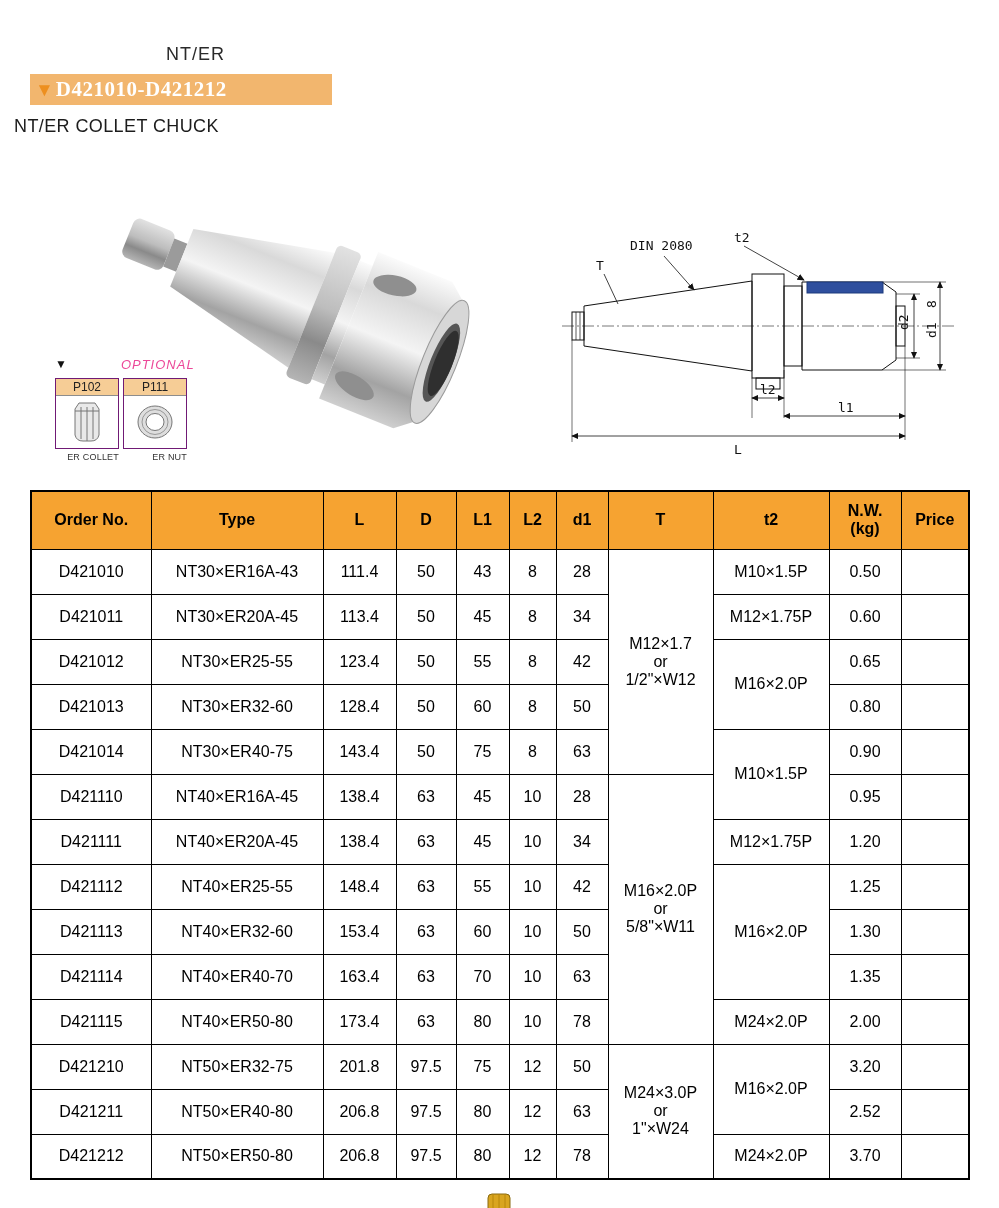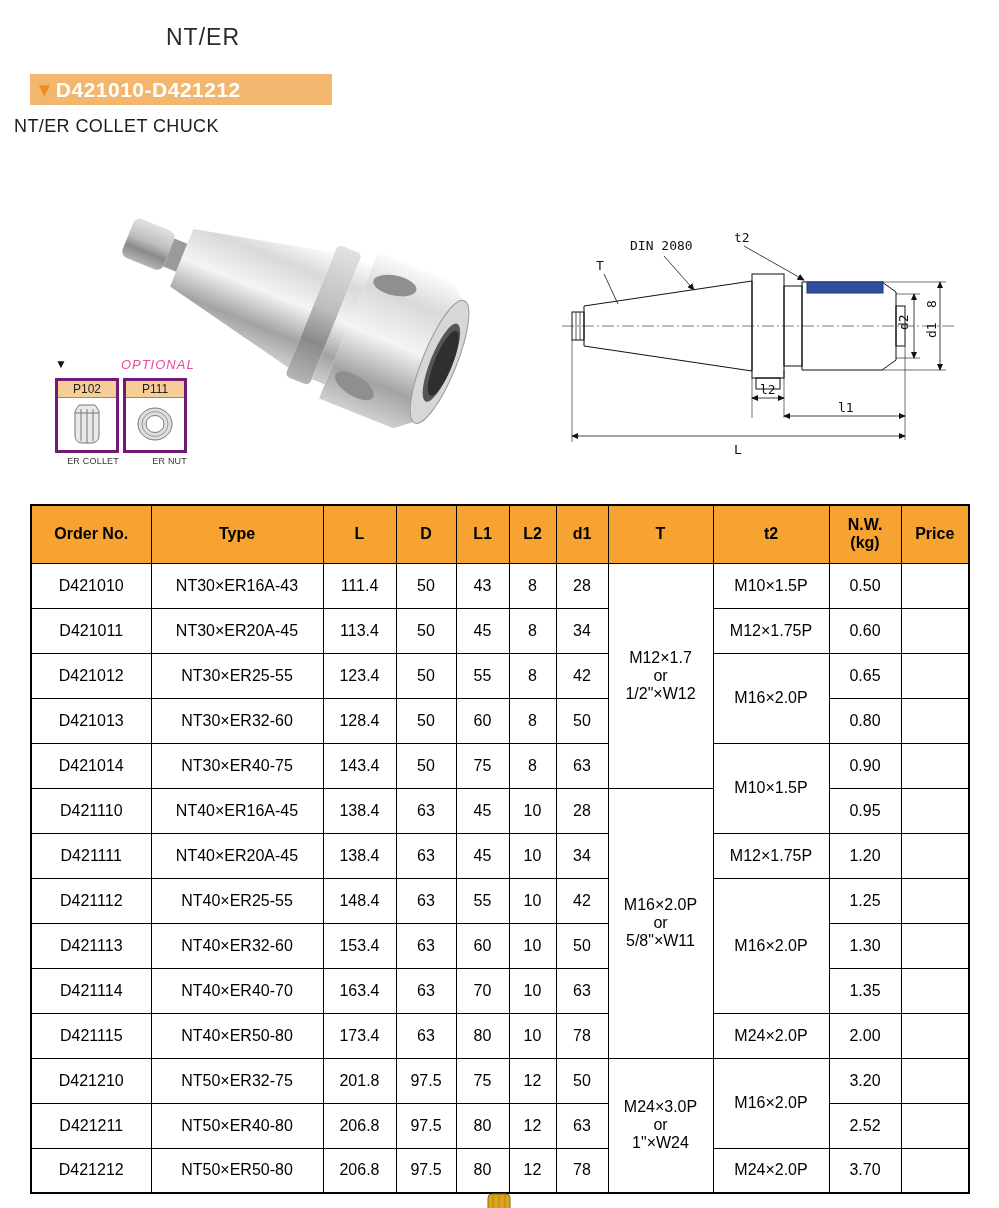--- a/index.html
+++ b/index.html
@@ -4,51 +4,51 @@
 <style>
   * { margin:0; padding:0; box-sizing:border-box; }
   html,body { width:999px; height:1208px; }
   body {
     position:relative; background:#ffffff; overflow:hidden;
     font-family:"Liberation Sans", sans-serif; color:#000;
   }
   .abs { position:absolute; }
 
   
-  .series-title { left:166px; top:24px; font-size:23px; color:#2a2a2a; letter-spacing:1px; }
+  .series-title { left:166px; top:44px; font-size:18px; color:#2a2a2a; letter-spacing:1px; }
   .banner {
     left:30px; top:74px; width:302px; height:31px;
     background:#f2b66e; display:flex; align-items:center; padding-left:5px;
   }
   .banner-arrow { color:#ed8f1f; font-size:19px; line-height:1; margin-right:2px; }
-  .banner-text { color:#ffffff; font-weight:bold; font-size:21px; letter-spacing:0.5px; }
+  .banner-text { color:#ffffff; font-weight:bold; font-size:21px; letter-spacing:0.5px;font-family:Liberation Serif, serif; }
   .product-title { left:14px; top:116px; font-size:18px; color:#1c1c1c; letter-spacing:0.4px; }
 
   
   .photo-wrap { left:88px; top:148px; width:445px; height:300px; }
   .drawing-wrap { left:552px; top:218px; width:435px; height:245px; }
   .drawing-wrap text { font-family:"DejaVu Sans Mono", monospace; font-size:13px; fill:#111; }
 
   
   .optional { left:55px; top:356px; width:210px; }
   .opt-head { display:flex; align-items:center; height:16px; margin-bottom:6px; }
   .opt-marker { font-size:12px; color:#111; }
   .opt-title { margin-left:54px; font-size:13px; color:#ec4899; letter-spacing:1px;font-style:italic; }
   .opt-row { display:flex; gap:4px; }
   .opt-item { width:64px; text-align:center; }
-  .opt-box { border:3px solid #701a75; background:#fff; }
+  .opt-box { border:1px solid #701a75; background:#fff; }
   .opt-code {
     background:#f6cd96; border-bottom:1px solid #8d8d8d;
     font-size:12px; color:#222; height:17px; line-height:17px;
   }
   .opt-icon { height:52px; display:flex; align-items:center; justify-content:center; }
   .opt-caption { font-size:9px; color:#333; margin-top:3px; letter-spacing:0.2px;text-align:right; }
 
   
-  .spec-table-wrap { left:30px; top:504px; }
+  .spec-table-wrap { left:30px; top:490px; }
   table { border-collapse:collapse; table-layout:fixed; width:938px; }
   th, td {
     border:1px solid #000; text-align:center; vertical-align:middle;
     white-space:pre-line; font-size:16px; padding:0 2px; overflow:hidden;
   }
   thead th { background:#f6a331; font-weight:bold; height:58px; }
   tbody td { height:45px; background:#fff; }
   table { border:2px solid #000; }
 
   

